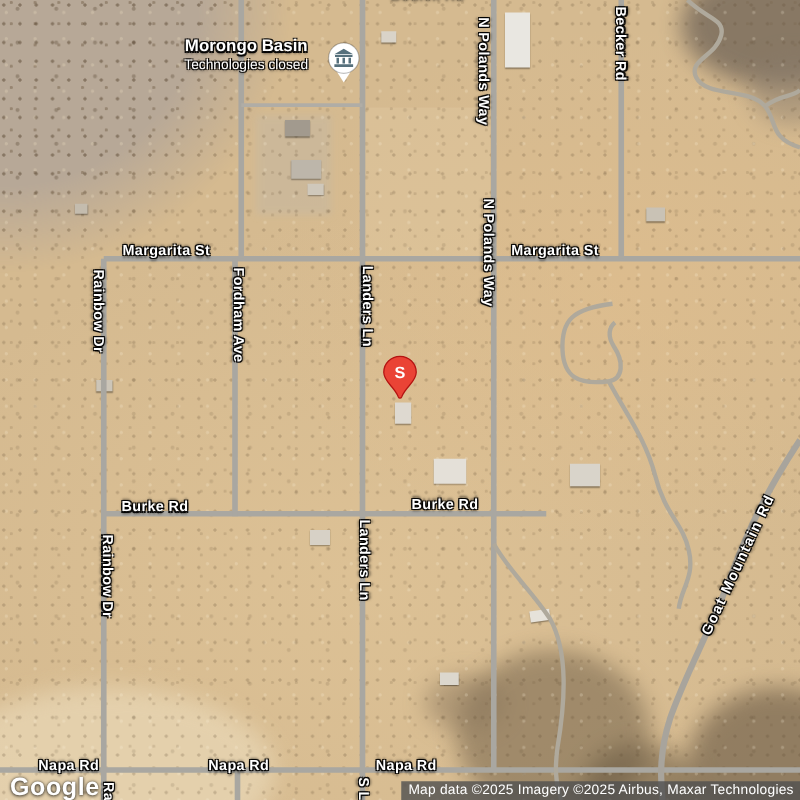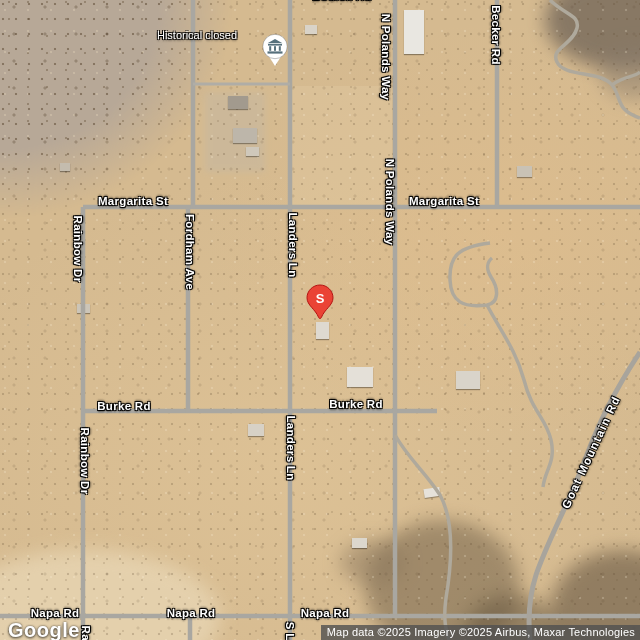--- a/index.html
+++ b/index.html
@@ -131,21 +131,22 @@
   <div class="lbl" style="left:390px;top:202px;--r:90deg;">N Polands Way</div>
   <div class="lbl" style="left:496px;top:35px;--r:90deg;">Becker Rd</div>
   <div class="lbl" style="left:124px;top:406px;">Burke Rd</div>
   <div class="lbl" style="left:356px;top:404px;">Burke Rd</div>
   <div class="lbl" style="left:55px;top:613px;">Napa Rd</div>
   <div class="lbl" style="left:191px;top:613px;">Napa Rd</div>
   <div class="lbl" style="left:325px;top:613px;">Napa Rd</div>
   <div class="lbl" style="left:591px;top:452px;--r:-65deg;letter-spacing:1.5px;">Goat Mountain Rd</div>
 
   <div class="poi">
-    <div class="status">Historical closed</div>
+    <div class="name">Morongo Basin</div>
+    <div class="status">Technologies closed</div>
   </div>
 
   <div class="pin" style="left:261px;top:33px;">
     <svg width="28" height="34" viewBox="0 0 28 34">
       <path d="M14,33 L8,23.5 H20 Z" fill="#fff"></path>
       <circle cx="14" cy="13.5" r="12.2" fill="#fff" stroke="rgba(0,0,0,.25)" stroke-width="1"></circle>
       <g fill="#56707c">
         <path d="M14,6 L21.5,10.3 H6.5 Z"></path>
         <rect x="7" y="11" width="14" height="1.6"></rect>
         <rect x="8.2" y="13.2" width="2" height="4.6"></rect>

